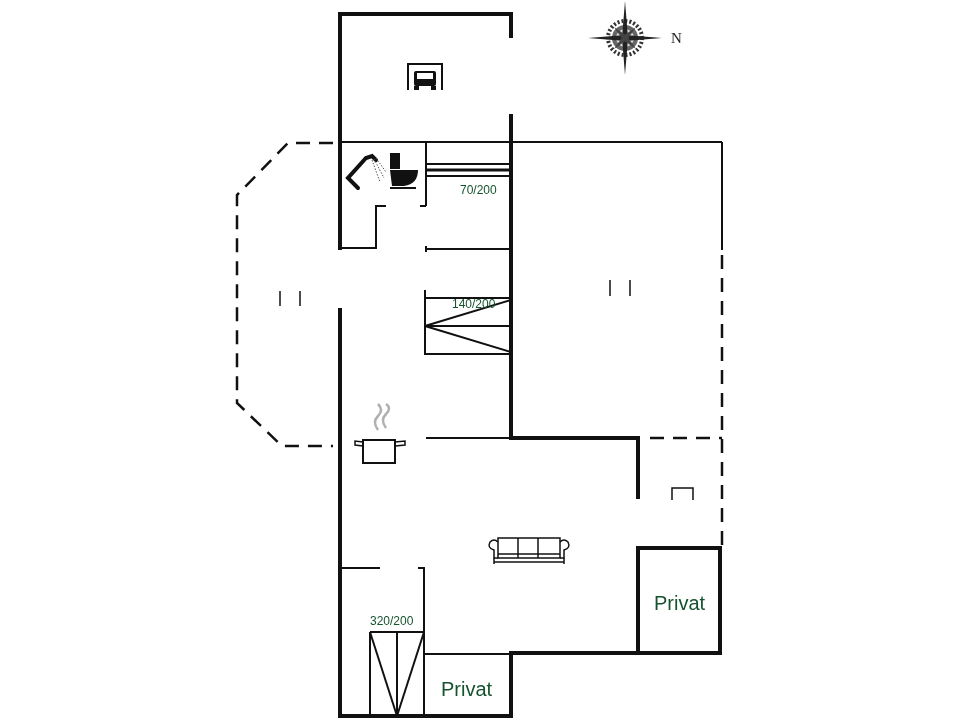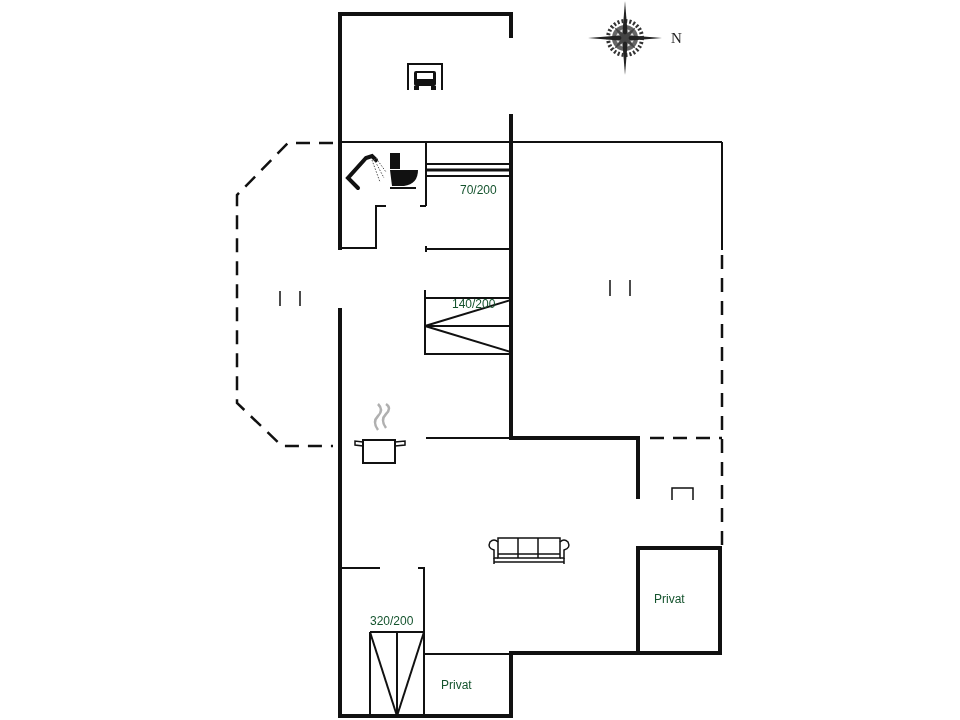--- a/index.html
+++ b/index.html
@@ -1,20 +1,20 @@
 <!DOCTYPE html>
 <html><head>
 <meta charset="utf-8">
 <style>
   html, body { margin:0; padding:0; background:#ffffff; }
   body { width:960px; height:720px; position:relative; overflow:hidden; font-family:"Liberation Sans", sans-serif; }
   svg { position:absolute; left:0; top:0; }
   .lbl { position:absolute; font-family:Liberation Sans, sans-serif; color:#14532d; white-space:nowrap; }
   .bed { font-size:12px; }
-  .room { font-size:12px; }
+  .room { font-size:20px; }
   .north { font-family:"Liberation Serif", serif; font-size:15px; color:#222; }
 </style>
 </head>
 <body>
 
 <svg width="960" height="720" viewBox="0 0 960 720">
 
   <g stroke="#111" stroke-width="4" fill="none" stroke-linecap="square">
     <polyline points="511,36 511,14 340,14 340,248"></polyline>
     <line x1="340" y1="310" x2="340" y2="716"></line>

